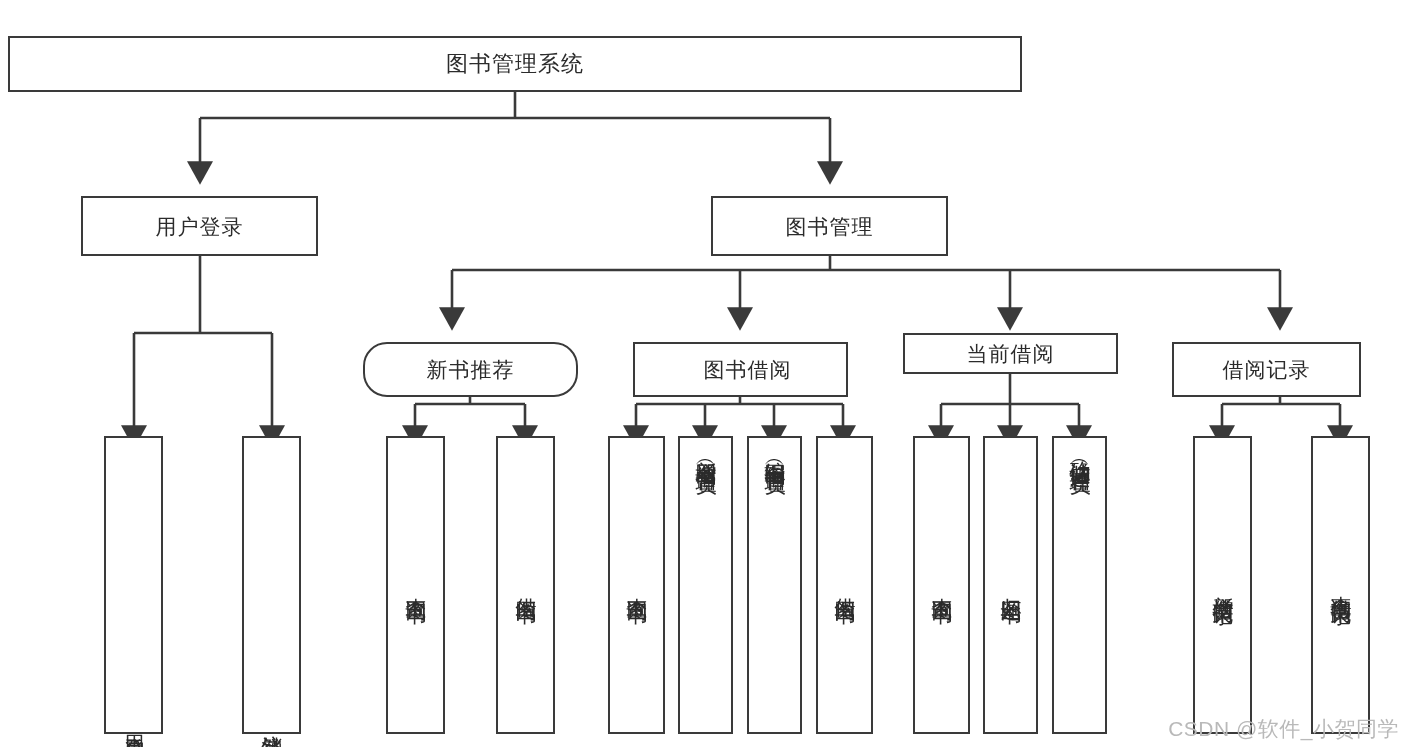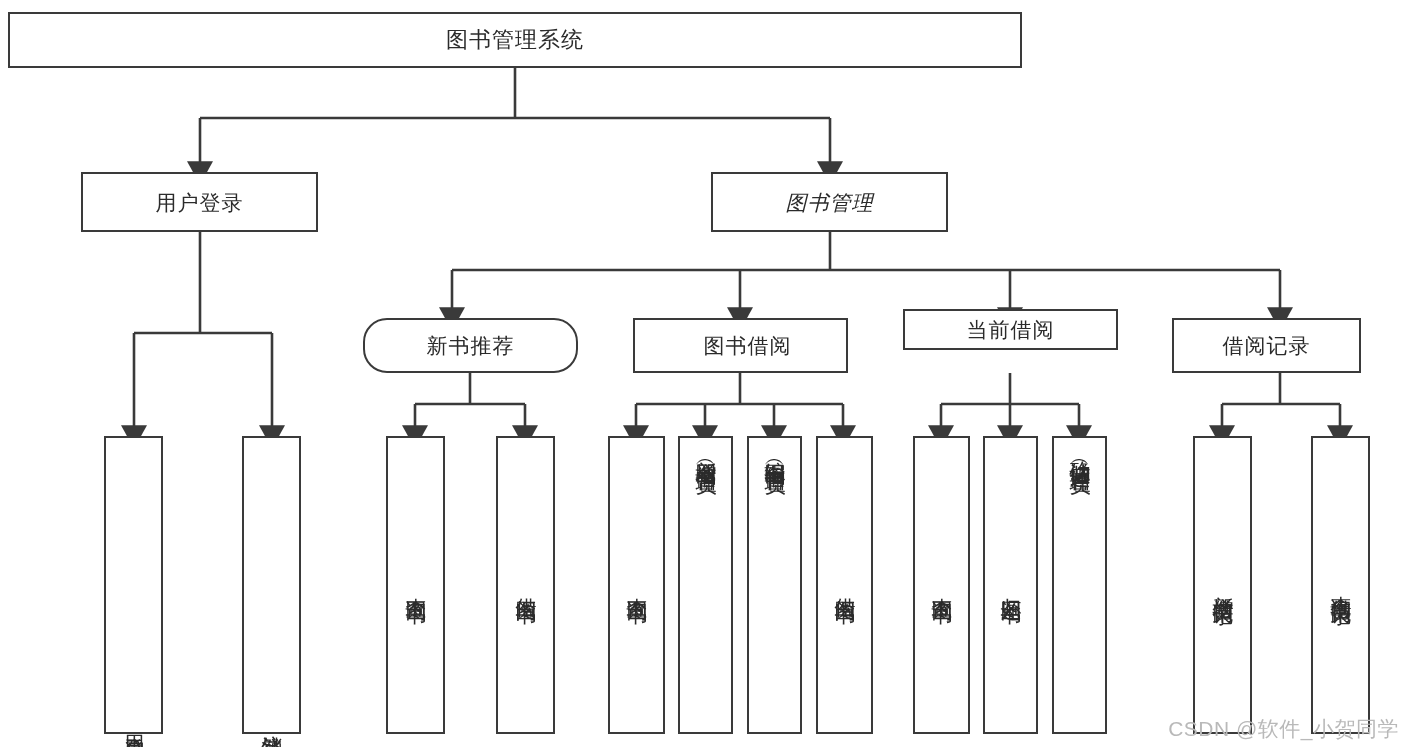--- a/index.html
+++ b/index.html
@@ -8,21 +8,21 @@
   #stage{position:relative;width:1405px;height:747px;background:#fff;}
 
   
   #wires{position:absolute;left:0;top:0;width:1405px;height:747px;pointer-events:none;}
 
   
   .node{position:absolute;box-sizing:border-box;background:#ffffff;
         border:2px solid #3a3a3a;display:flex;align-items:center;
         justify-content:center;color:#2b2b2b;}
 
-  .node.horiz{font-size:21px;letter-spacing:1px;line-height:1;}
+  .node.horiz{font-size:21px;letter-spacing:1px;line-height:1;margin-top:24px;}
 
   
   .node.root{font-size:22px;}
 
   
   .node.leaf{writing-mode:vertical-rl;text-orientation:upright;
              font-size:21px;line-height:1.18;letter-spacing:2px;
              padding:6px 2px;justify-content:center;align-items:center;}
   .node.leaf.top{justify-content:flex-start;}
   .node.leaf.bottom{justify-content:flex-end;}
@@ -81,21 +81,21 @@
       <path d="M1280,373 L1280,404"></path>
       <path d="M1222,404 L1340,404"></path>
       <path d="M1222,404 L1222,432" marker-end="url(#ar)"></path>
       <path d="M1340,404 L1340,432" marker-end="url(#ar)"></path>
     </g>
   </svg>
 
   <div class="node horiz root" style="left:8px;top:12px;width:1014px;height:56px;">图书管理系统</div>
 
   <div class="node horiz" style="left:81px;top:172px;width:237px;height:60px;">用户登录</div>
-  <div class="node horiz" style="left:711px;top:172px;width:237px;height:60px;font-style:italic;">图书管理</div>
+  <div class="node horiz" style="left:711px;top:172px;width:237px;height:60px;">图书管理</div>
 
   <div class="node horiz" style="left:363px;top:318px;width:215px;height:55px;border-radius:24px;">新书推荐</div>
   <div class="node horiz" style="left:633px;top:318px;width:215px;height:55px;padding-left:14px;">图书借阅</div>
   <div class="node horiz" style="left:903px;top:309px;width:215px;height:41px;">当前借阅</div>
   <div class="node horiz" style="left:1172px;top:318px;width:189px;height:55px;">借阅记录</div>
 
   <div class="node leaf bottom" style="left:104px;top:436px;width:59px;height:298px;">用户登录</div>
   <div class="node leaf bottom" style="left:242px;top:436px;width:59px;height:298px;">注销登录</div>
 
   <div class="node leaf" style="left:386px;top:436px;width:59px;height:298px;">查询图书</div>

